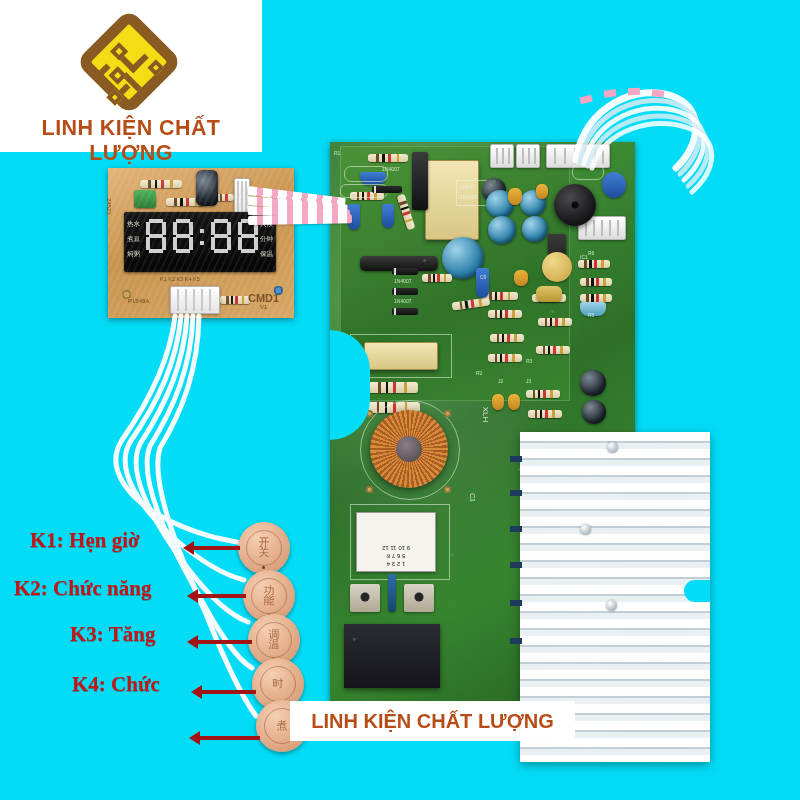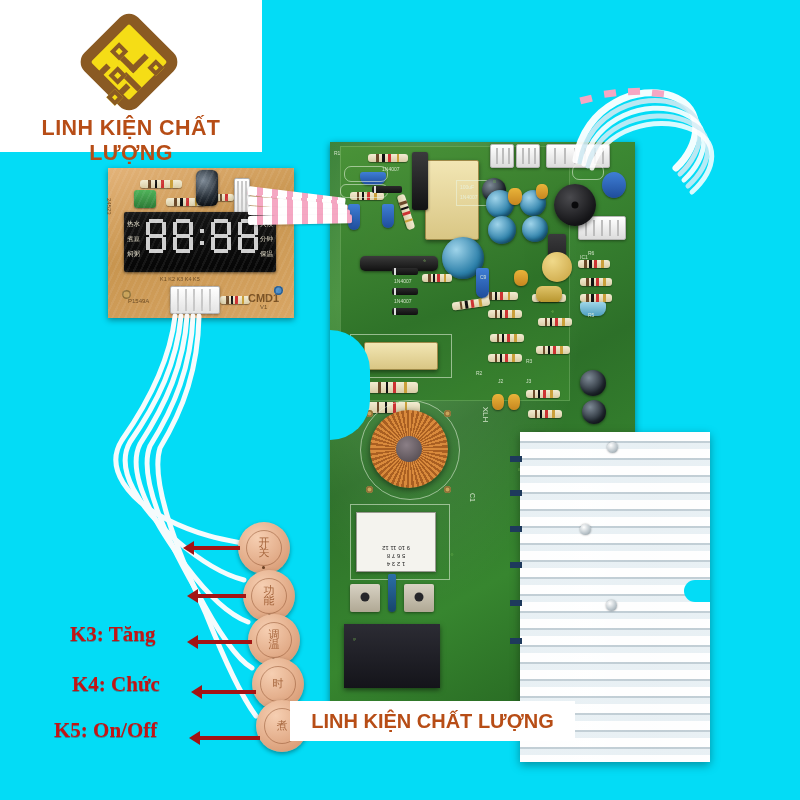--- a/index.html
+++ b/index.html
@@ -622,30 +622,31 @@
         <div class="trace" style="left:40px;top:44px;width:6px;height:18px;"></div>
         <div class="pad" style="left:6px;top:20px;width:13px;height:13px;"></div>
         <div class="pad" style="left:44px;top:6px;width:12px;height:12px;"></div>
         <div class="pad" style="left:22px;top:38px;width:13px;height:13px;"></div>
         <div class="pad" style="left:36px;top:56px;width:12px;height:12px;"></div>
       </div>
     </div>
     <div class="logo-text">LINH KIỆN CHẤT LƯỢNG</div>
   </div>
 
+  <div class="anno" style="left:30px;top:528px;">K1: Hẹn giờ</div>
   <div class="arrow" style="left:192px;top:546px;width:48px;"></div>
 
+  <div class="anno" style="left:14px;top:576px;">K2: Chức năng</div>
   <div class="arrow" style="left:196px;top:594px;width:50px;"></div>
 
   <div class="anno" style="left:70px;top:622px;">K3: Tăng</div>
   <div class="arrow" style="left:196px;top:640px;width:56px;"></div>
 
   <div class="anno" style="left:72px;top:672px;">K4: Chức</div>
   <div class="arrow" style="left:200px;top:690px;width:56px;"></div>
 
-  <div class="anno" style="left:54px;top:718px;">K5: On/Off</div>
   <div class="arrow" style="left:198px;top:736px;width:62px;"></div>
 
   <div class="footer-banner">
     <span>LINH KIỆN CHẤT LƯỢNG</span>
   </div>
 
 </div>
 
 </body></html>

